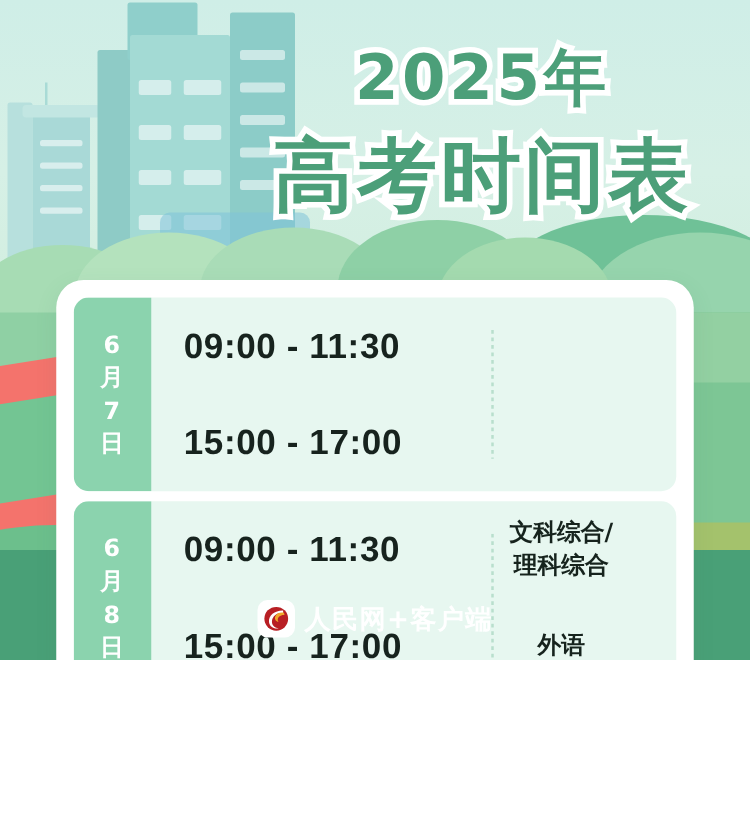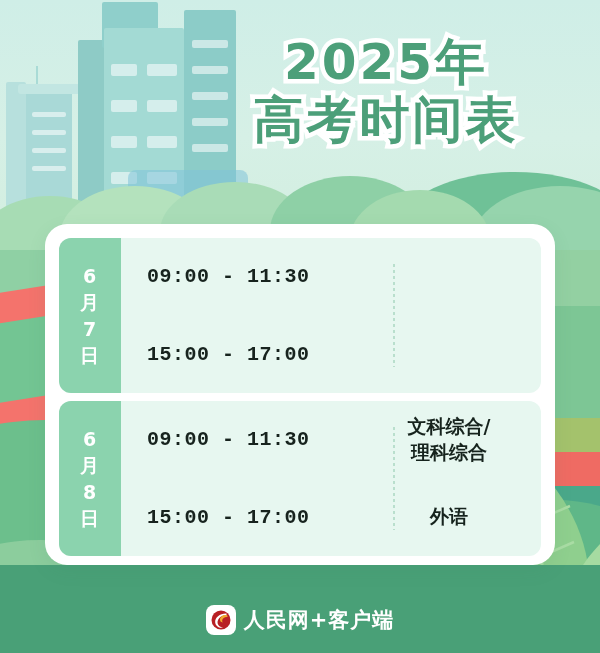--- a/index.html
+++ b/index.html
@@ -8,21 +8,21 @@
     background: #ffffff;
   }
   body {
     font-family: "Liberation Sans", "DejaVu Sans", sans-serif;
   }
 
   
   .poster {
     position: relative;
     width: 600px;
-    height: 653px;
+    height: 528px;
     overflow: hidden;
     background: linear-gradient(170deg, #cdeee2 0%, #d9f2e6 30%, #c8e9da 60%, #bfe6d2 100%);
   }
 
   
   .sky {
     position: absolute;
     left: 0; top: 0;
     width: 600px; height: 250px;
     background: linear-gradient(180deg, #cfeee7 0%, #d6f0e6 55%, #d2eedf 100%);
@@ -69,21 +69,21 @@
     font-weight: 700;
     color: #4c9f79;
     letter-spacing: 3px;
     line-height: 1.04;
     -webkit-text-stroke: 9px #ffffff;
     paint-order: stroke fill;
     text-shadow:
        0 3px 0 rgba(255,255,255,0.9);
   }
   .title-line.l1 { font-size: 50px; }
-  .title-line.l2 { font-size: 50px; margin-top: 6px; }
+  .title-line.l2 { font-size: 64px; margin-top: 20px; }
 
   
   .card {
     position: absolute;
     left: 45px;
     top: 224px;
     width: 510px;
     height: 341px;
     background: #ffffff;
     border-radius: 22px;
@@ -131,22 +131,22 @@
   .slot {
     flex: 1 1 50%;
     display: flex;
     align-items: center;
   }
   .time {
     width: 250px;
     flex: 0 0 250px;
     padding-left: 26px;
     box-sizing: border-box;
-    font-family: Liberation Mono, monospace;
-    font-size: 20px;
+    font-family: Liberation Sans, sans-serif;
+    font-size: 28px;
     font-weight: 600;
     color: #17231e;
     letter-spacing: 0.5px;
     white-space: nowrap;
   }
   .subject {
     flex: 1 1 auto;
     text-align: center;
     padding-right: 14px;
     font-family: "DejaVu Sans", sans-serif;

